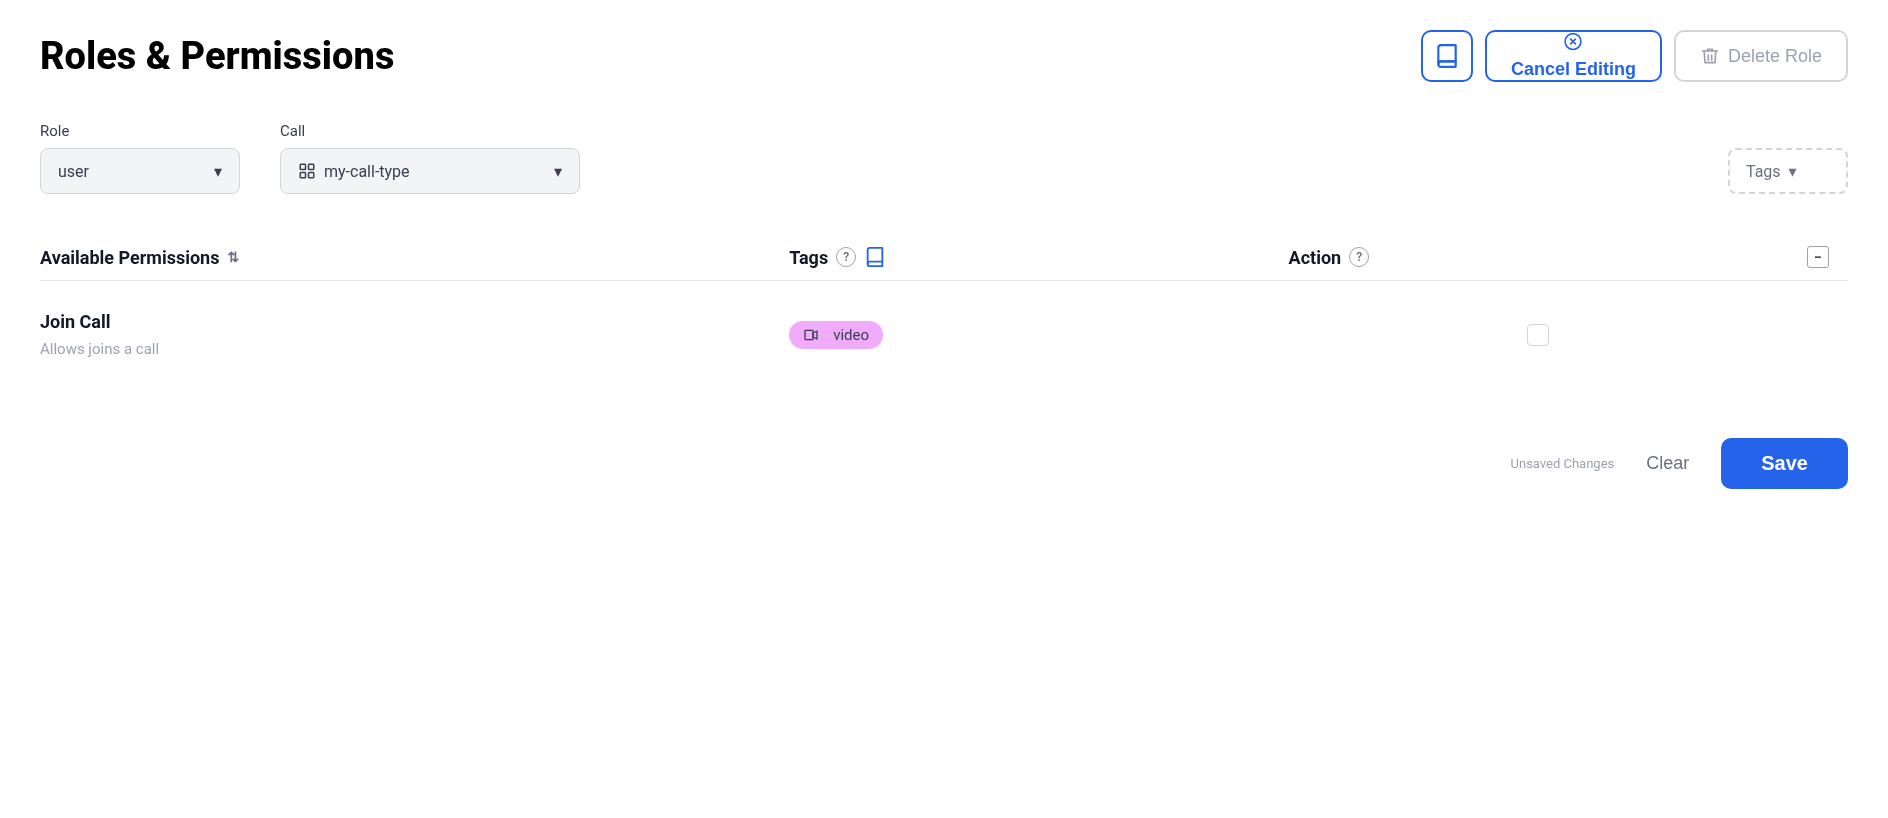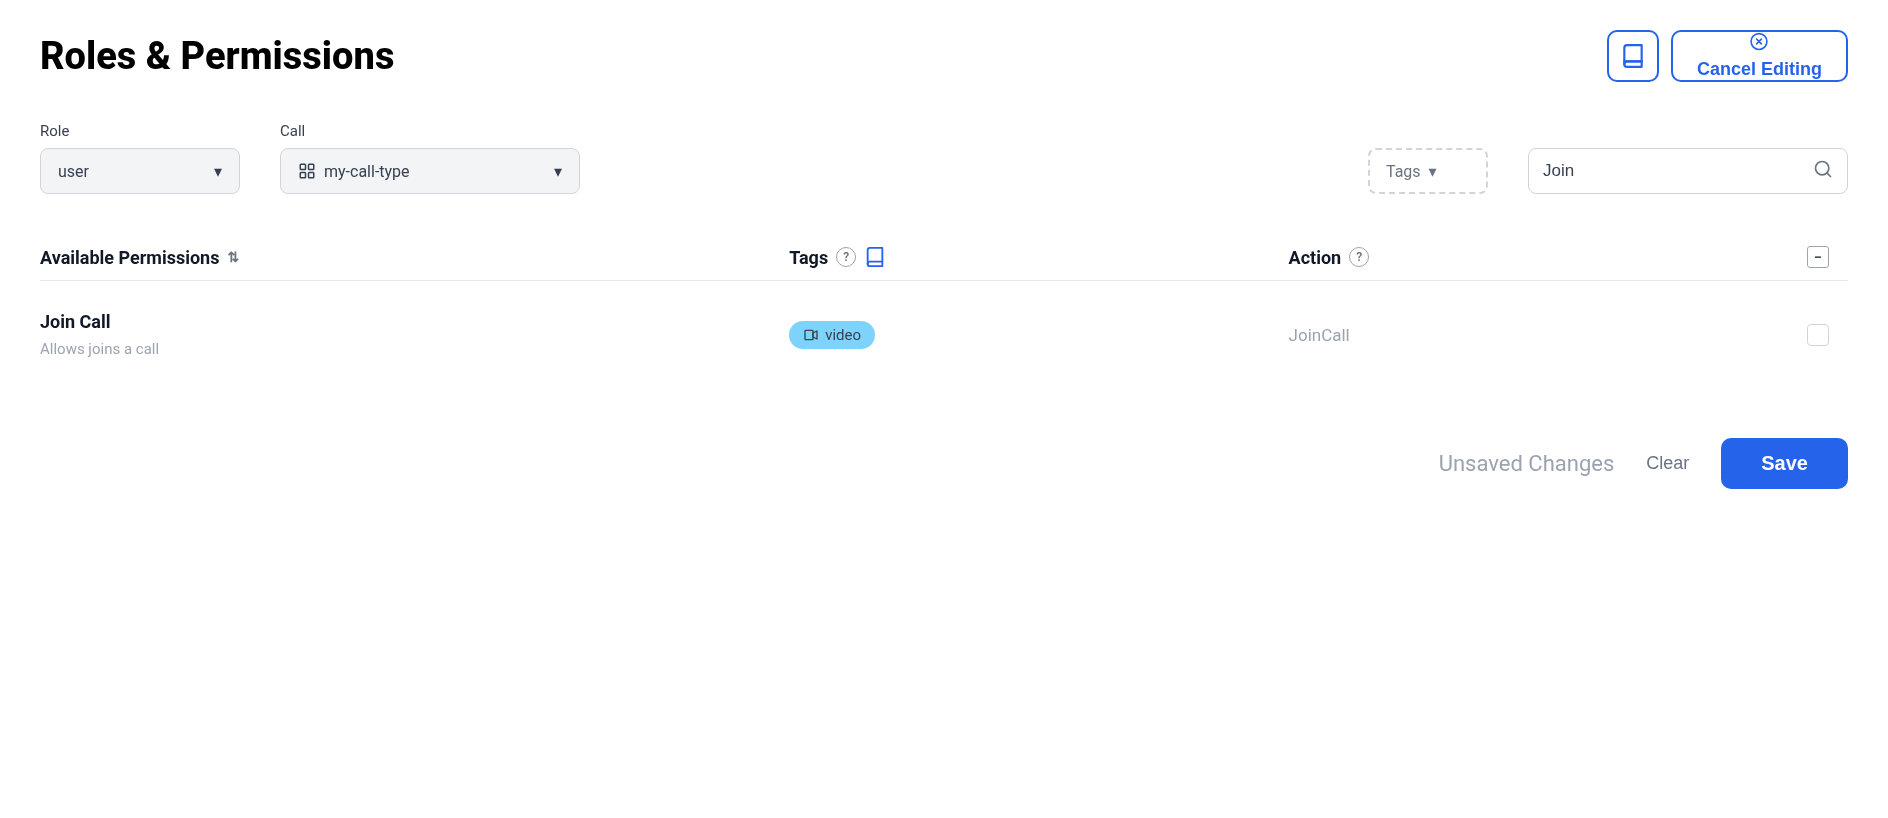--- a/index.html
+++ b/index.html
@@ -213,22 +213,22 @@
       color: #111827;
     }
     .permission-desc {
       font-size: 15px;
       color: #9ca3af;
       margin-top: 8px;
     }
     .tag-badge {
       display: inline-flex;
       align-items: center;
-      gap: 6px;
-      background: #7dd3fc;
+      gap: 14px;
+      background: #f0abfc;
       border-radius: 20px;
       padding: 5px 14px;
       font-size: 15px;
       color: #374151;
     }
     .action-value {
       font-size: 17px;
       color: #9ca3af;
     }
     .checkbox {
@@ -246,21 +246,21 @@
     
     .footer {
       display: flex;
       align-items: center;
       justify-content: flex-end;
       gap: 24px;
       margin-top: 40px;
       padding-top: 20px;
     }
     .unsaved-label {
-      font-size: 22px;
+      font-size: 13px;
       color: #9ca3af;
     }
     .btn-clear {
       font-size: 18px;
       font-weight: 500;
       color: #6b7280;
       background: none;
       border: none;
       cursor: pointer;
       padding: 0 8px;
@@ -289,20 +289,29 @@
         <path d="M4 17H20" stroke="#2563eb" stroke-width="2" stroke-linecap="round"></path>
       </svg>
     </button>
     <button class="btn-cancel-editing">
       <svg width="22" height="22" viewBox="0 0 24 24" fill="none" xmlns="http://www.w3.org/2000/svg">
         <circle cx="12" cy="12" r="10" stroke="#2563eb" stroke-width="2"></circle>
         <path d="M15 9l-6 6M9 9l6 6" stroke="#2563eb" stroke-width="2" stroke-linecap="round"></path>
       </svg>
       <span>Cancel Editing</span>
     </button>
+    <button class="btn-delete-role">
+      <svg width="20" height="20" viewBox="0 0 24 24" fill="none" xmlns="http://www.w3.org/2000/svg">
+        <polyline points="3 6 5 6 21 6" stroke="#9ca3af" stroke-width="2" stroke-linecap="round" stroke-linejoin="round"></polyline>
+        <path d="M19 6l-1 14H6L5 6" stroke="#9ca3af" stroke-width="2" stroke-linecap="round" stroke-linejoin="round"></path>
+        <path d="M10 11v6M14 11v6" stroke="#9ca3af" stroke-width="2" stroke-linecap="round"></path>
+        <path d="M9 6V4h6v2" stroke="#9ca3af" stroke-width="2" stroke-linecap="round" stroke-linejoin="round"></path>
+      </svg>
+      <span>Delete Role</span>
+    </button>
   </div>
 </div>
 
 <div class="form-row">
   <div class="form-group">
     <label class="form-label">Role</label>
     <div class="form-select">
       <span class="select-value">
         <span>user</span>
       </span>
@@ -326,31 +335,20 @@
   </div>
 
   <div class="spacer"></div>
 
   <div class="form-group">
     <div class="tags-btn">
       <span>Tags</span>
       <span>▾</span>
     </div>
   </div>
-  <div class="form-group">
-    <div class="search-box">
-      <input type="text" value="Join" style="">
-      <span class="search-icon-svg">
-        <svg width="20" height="20" viewBox="0 0 24 24" fill="none" xmlns="http://www.w3.org/2000/svg">
-          <circle cx="11" cy="11" r="8" stroke="#6b7280" stroke-width="2"></circle>
-          <path d="M21 21l-4.35-4.35" stroke="#6b7280" stroke-width="2" stroke-linecap="round"></path>
-        </svg>
-      </span>
-    </div>
-  </div>
 </div>
 
 <div class="table-container">
   <div class="table-header">
     <div class="th">
       <span>Available Permissions</span>
       <span class="th-sort-icon">⇅</span>
     </div>
     <div class="th">
       <span>Tags</span>
@@ -376,23 +374,20 @@
     </div>
     <div>
       <span class="tag-badge">
         <svg width="16" height="16" viewBox="0 0 24 24" fill="none" xmlns="http://www.w3.org/2000/svg">
           <rect x="3" y="5" width="12" height="14" rx="1" stroke="#374151" stroke-width="2"></rect>
           <path d="M15 9l6-3v12l-6-3V9z" stroke="#374151" stroke-width="2" stroke-linecap="round" stroke-linejoin="round"></path>
         </svg>
         <span>video</span>
       </span>
     </div>
-    <div>
-      <span class="action-value">JoinCall</span>
-    </div>
     <div style="display:flex;justify-content:center">
       <div class="checkbox"></div>
     </div>
   </div>
 </div>
 
 <div class="footer">
   <span class="unsaved-label">Unsaved Changes</span>
   <button class="btn-clear">Clear</button>
   <button class="btn-save">Save</button>

